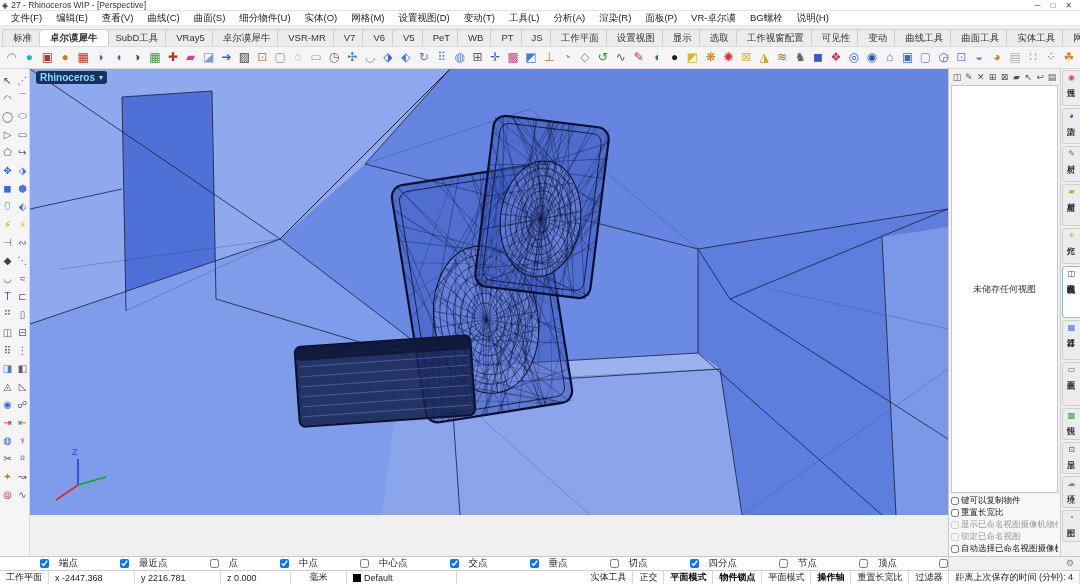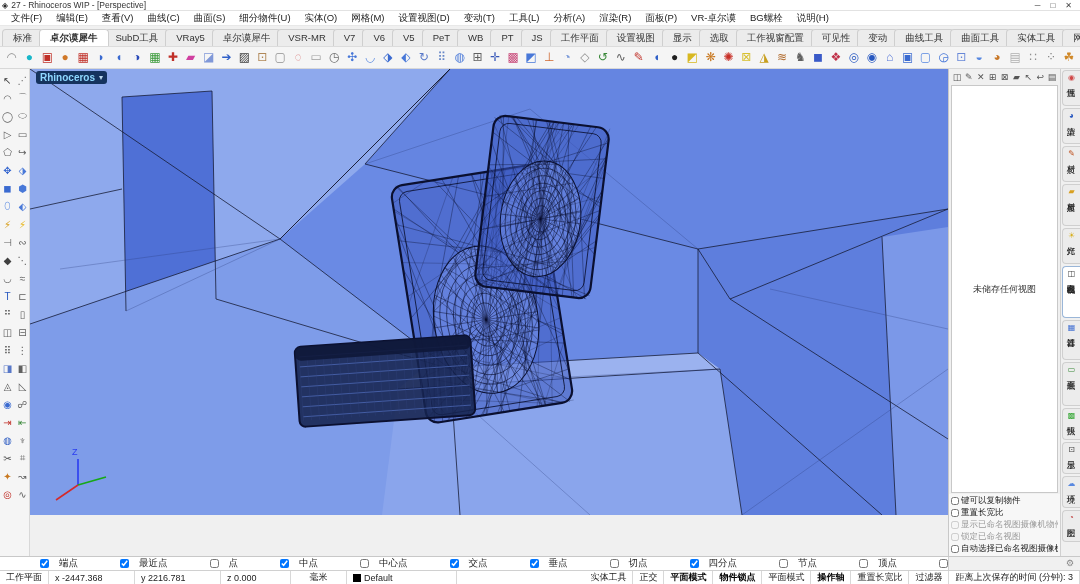--- a/index.html
+++ b/index.html
@@ -780,17 +780,17 @@
     <div class="seg spacer"></div>
     <span id="statustoggles" style="display:flex;align-items:stretch;">
         <div class="seg toggle">实体工具</div>
         <div class="seg toggle">正交</div>
         <div class="seg toggle on">平面模式</div>
         <div class="seg toggle on">物件锁点</div>
         <div class="seg toggle">平面模式</div>
         <div class="seg toggle on">操作轴</div>
         <div class="seg toggle">重置长宽比</div>
         <div class="seg toggle">过滤器</div>
-        <div class="seg toggle">距离上次保存的时间 (分钟): 3</div>
+        <div class="seg toggle">距离上次保存的时间 (分钟): 4</div>
       </span>
   </div>
 
 </div>
 
 </body></html>

